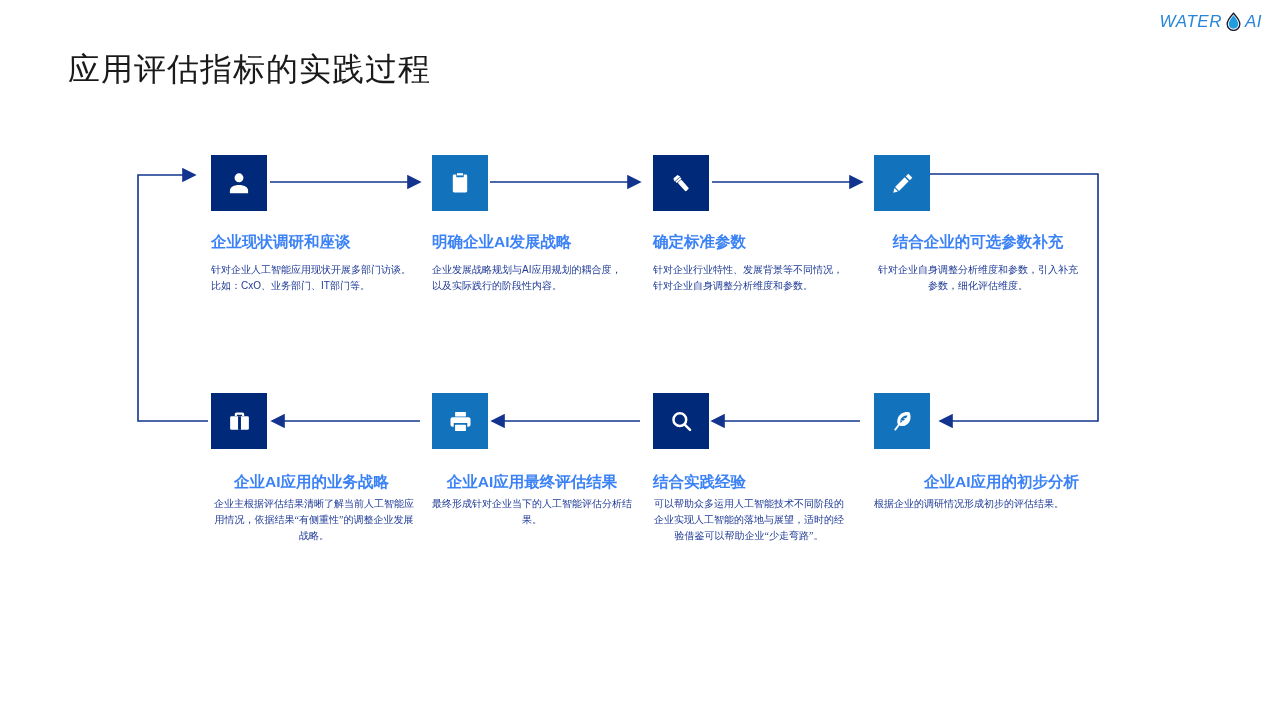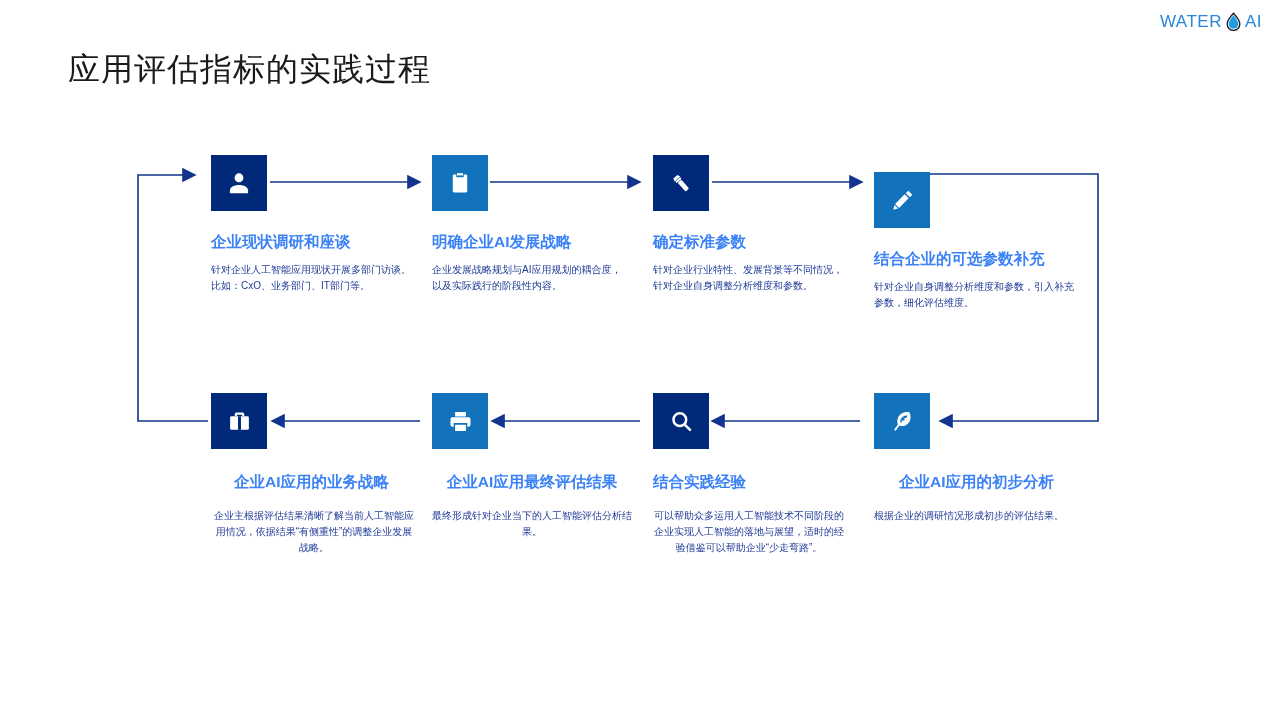--- a/index.html
+++ b/index.html
@@ -28,20 +28,21 @@
     display: flex;
     align-items: center;
     height: 22px;
     letter-spacing: 0.5px;
   }
   .logo-text {
     font-size: 17px;
     font-weight: 500;
     color: #2a86d8;
     line-height: 1;
+    font-style: italic;
   }
   .logo-drop {
     display: inline-block;
     width: 19px;
     height: 19px;
     margin: 0 2px;
     position: relative;
   }
 
   
@@ -93,21 +94,21 @@
     line-height: 1.62;
     font-weight: 400;
   }
 
   
   .row1 .card-title { margin-top: 22px; margin-left: 0; }
   .row1 .card-body  { margin-top: 10px; }
 
   
   .row2 .card-title { margin-top: 24px; }
-  .row2 .card-body  { margin-top: 16px; }
+  .row2 .card-body  { margin-top: 4px; font-family: Liberation Serif, serif; }
 
   .center { text-align: center; }
 </style>
 </head>
 <body>
 
 <div id="slide">
 
   <div class="logo">
     <span class="logo-text">WATER</span>
@@ -174,21 +175,21 @@
           <path d="M9.4 3.2 h5.2 l1.1 3.0 h-7.4 z"></path>
           <rect x="8.9" y="6.6" width="6.2" height="2.0" rx="0.4"></rect>
           <rect x="9.7" y="9.0" width="4.6" height="11.4" rx="1.0"></rect>
         </g>
       </svg>
     </div>
     <div class="card-title">确定标准参数</div>
     <div class="card-body">针对企业行业特性、发展背景等不同情况，针对企业自身调整分析维度和参数。</div>
   </div>
 
-  <div class="card row1" style="left:874px; top:172px; width:208px;">
+  <div class="card row1" style="left:874px; top:155px; width:208px;text-align:center;">
     <div class="icon-box blue">
       <svg width="25" height="25" viewBox="0 0 24 24" fill="#ffffff">
         <path d="M17.6 2.6 l3.8 3.8 -2.4 2.4 -3.8-3.8 z"></path>
         <path d="M14.1 6.1 l3.8 3.8 -9.2 9.2 -3.8-3.8 z"></path>
         <path d="M4.3 16.3 l3.4 3.4 -4.6 1.2 z"></path>
       </svg>
     </div>
     <div class="card-title">结合企业的可选参数补充</div>
     <div class="card-body">针对企业自身调整分析维度和参数，引入补充参数，细化评估维度。</div>
   </div>
@@ -227,17 +228,17 @@
     <div class="card-title" style="text-align:left;">结合实践经验</div>
     <div class="card-body center">可以帮助众多运用人工智能技术不同阶段的企业实现人工智能的落地与展望，适时的经验借鉴可以帮助企业“少走弯路”。</div>
   </div>
 
   <div class="card row2" style="left:874px; top:393px; width:205px;">
     <div class="icon-box blue">
       <svg width="25" height="25" viewBox="0 0 24 24" fill="#ffffff">
         <path d="M18.8 3.3 c-4.8-1.3-9.4 1.1-11.2 5.3 -0.9 2.1-0.8 4.3 0.0 6.2 l-3.7 5.0 1.5 1.1 3.7-5.0 c1.9 0.8 4.1 0.7 6.0-0.3 4.0-2.1 5.9-7.0 3.7-12.3 z M10.2 13.5 c-0.4-1.2-0.3-2.6 0.2-3.8 1.1-2.5 3.7-3.9 6.4-3.5 -0.3 0.9-0.8 1.8-1.5 2.6 l-2.8-0.5 2.0 1.5 c-0.5 0.5-1.1 1.0-1.8 1.4 l-2.4-0.4 1.6 1.2 c-0.6 0.4-1.2 0.8-1.7 1.5 z"></path>
       </svg>
     </div>
-    <div class="card-title" style="text-align:center;">企业AI应用的初步分析</div>
+    <div class="card-title" style="text-align:right;">企业AI应用的初步分析</div>
     <div class="card-body" style="text-align:left;">根据企业的调研情况形成初步的评估结果。</div>
   </div>
 
 </div>
 
 </body></html>

